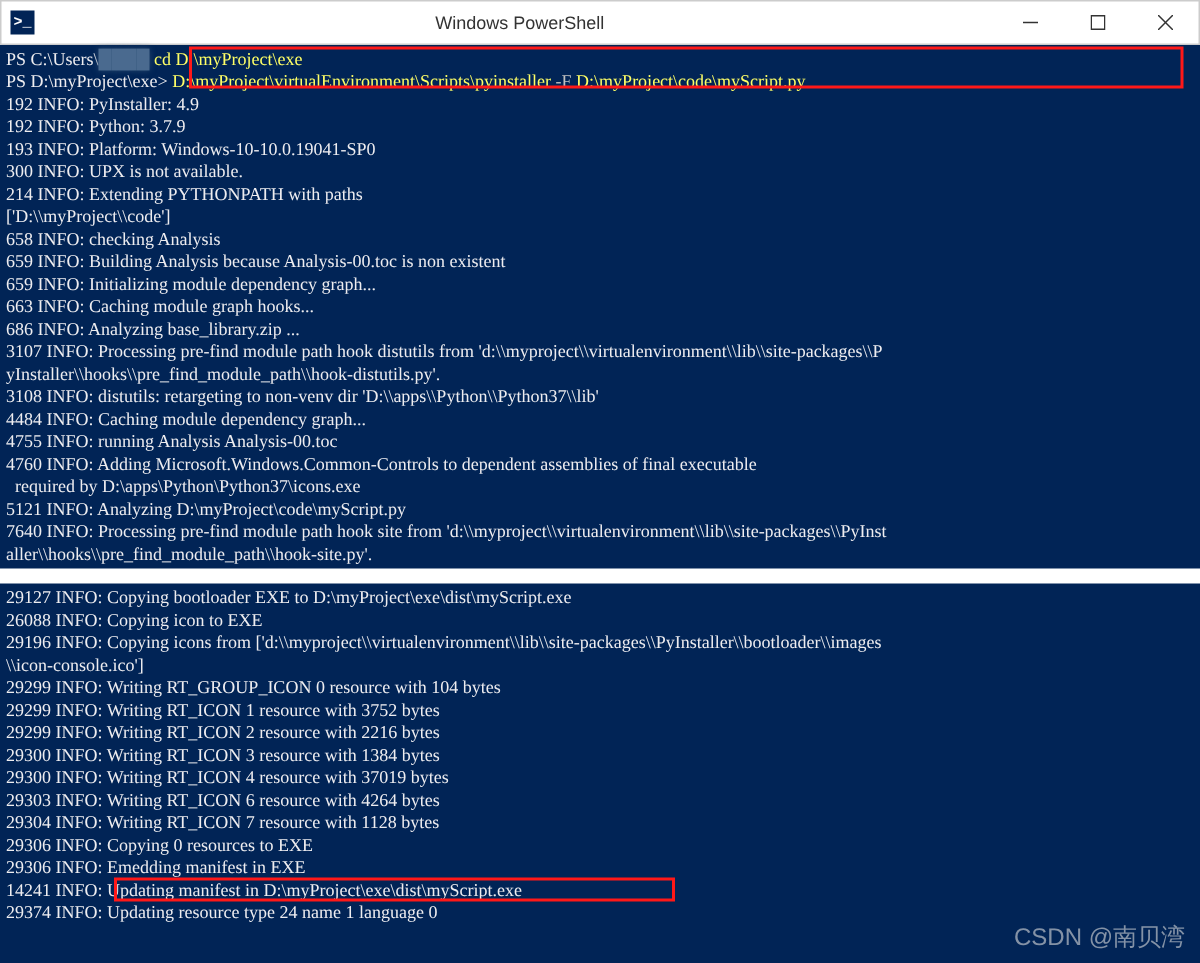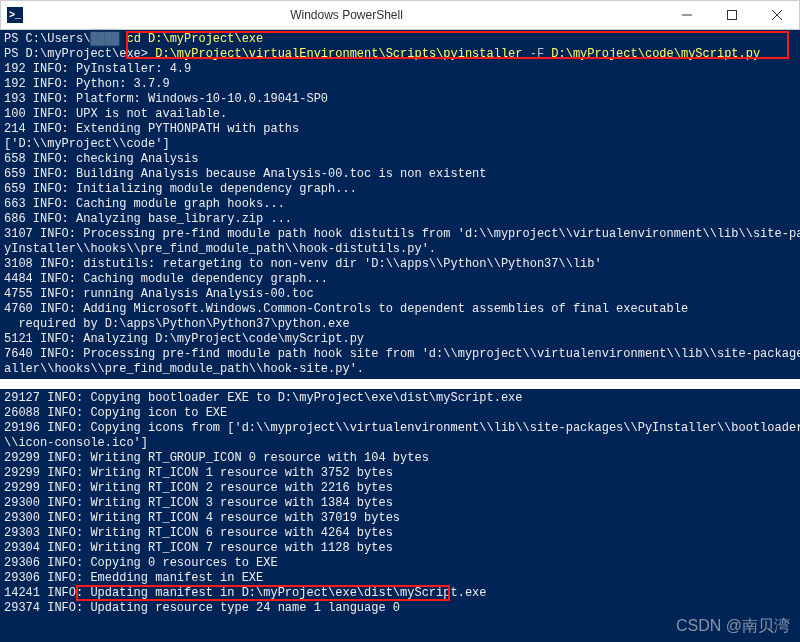--- a/index.html
+++ b/index.html
@@ -35,21 +35,21 @@
   color: #333;
 }
 .console {
   background: #012456;
   color: #eeedf0;
   padding: 2px 4px;
   line-height: 1.25;
   height: 612px;
   position: relative;
 }
-.line { white-space: pre; }
+.line { white-space: pre; font-family: Liberation Serif, serif; }
 .highlight-box {
   position: absolute;
   border: 2px solid #ff1818;
   pointer-events: none;
 }
 .box1 { top: 1px; left: 126px; width: 663px; height: 28px; }
 .box2 { top: 555px; left: 76px; width: 374px; height: 16px; }
 .cmd-yellow { color: #ffff66; }
 .cmd-grey { color: #c0c0c0; }
 .blur { color: #4a6a8f; text-shadow: 0 0 4px #2a4a6f; }
@@ -97,35 +97,35 @@
 
 <div class="console">
   <div class="highlight-box box1"></div>
 
   <div class="line"><span>PS C:\Users\</span><span class="blur">████</span><span> </span><span class="cmd-yellow">cd D:\myProject\exe</span></div>
   <div class="line"><span>PS D:\myProject\exe&gt; </span><span class="cmd-yellow">D:\myProject\virtualEnvironment\Scripts\pyinstaller</span><span class="cmd-grey"> -F </span><span class="cmd-yellow">D:\myProject\code\myScript.py</span></div>
 
   <div class="line">192 INFO: PyInstaller: 4.9</div>
   <div class="line">192 INFO: Python: 3.7.9</div>
   <div class="line">193 INFO: Platform: Windows-10-10.0.19041-SP0</div>
-  <div class="line">100 INFO: UPX is not available.</div>
+  <div class="line">300 INFO: UPX is not available.</div>
   <div class="line">214 INFO: Extending PYTHONPATH with paths</div>
   <div class="line">['D:\\myProject\\code']</div>
   <div class="line">658 INFO: checking Analysis</div>
   <div class="line">659 INFO: Building Analysis because Analysis-00.toc is non existent</div>
   <div class="line">659 INFO: Initializing module dependency graph...</div>
   <div class="line">663 INFO: Caching module graph hooks...</div>
   <div class="line">686 INFO: Analyzing base_library.zip ...</div>
   <div class="line">3107 INFO: Processing pre-find module path hook distutils from 'd:\\myproject\\virtualenvironment\\lib\\site-packages\\P</div>
   <div class="line">yInstaller\\hooks\\pre_find_module_path\\hook-distutils.py'.</div>
   <div class="line">3108 INFO: distutils: retargeting to non-venv dir 'D:\\apps\\Python\\Python37\\lib'</div>
   <div class="line">4484 INFO: Caching module dependency graph...</div>
   <div class="line">4755 INFO: running Analysis Analysis-00.toc</div>
   <div class="line">4760 INFO: Adding Microsoft.Windows.Common-Controls to dependent assemblies of final executable</div>
-  <div class="line">  required by D:\apps\Python\Python37\python.exe</div>
+  <div class="line">  required by D:\apps\Python\Python37\icons.exe</div>
   <div class="line">5121 INFO: Analyzing D:\myProject\code\myScript.py</div>
   <div class="line">7640 INFO: Processing pre-find module path hook site from 'd:\\myproject\\virtualenvironment\\lib\\site-packages\\PyInst</div>
   <div class="line">aller\\hooks\\pre_find_module_path\\hook-site.py'.</div>
 
   <div class="gap"></div>
 
   <div class="line">29127 INFO: Copying bootloader EXE to D:\myProject\exe\dist\myScript.exe</div>
   <div class="line">26088 INFO: Copying icon to EXE</div>
   <div class="line">29196 INFO: Copying icons from ['d:\\myproject\\virtualenvironment\\lib\\site-packages\\PyInstaller\\bootloader\\images</div>
   <div class="line">\\icon-console.ico']</div>

